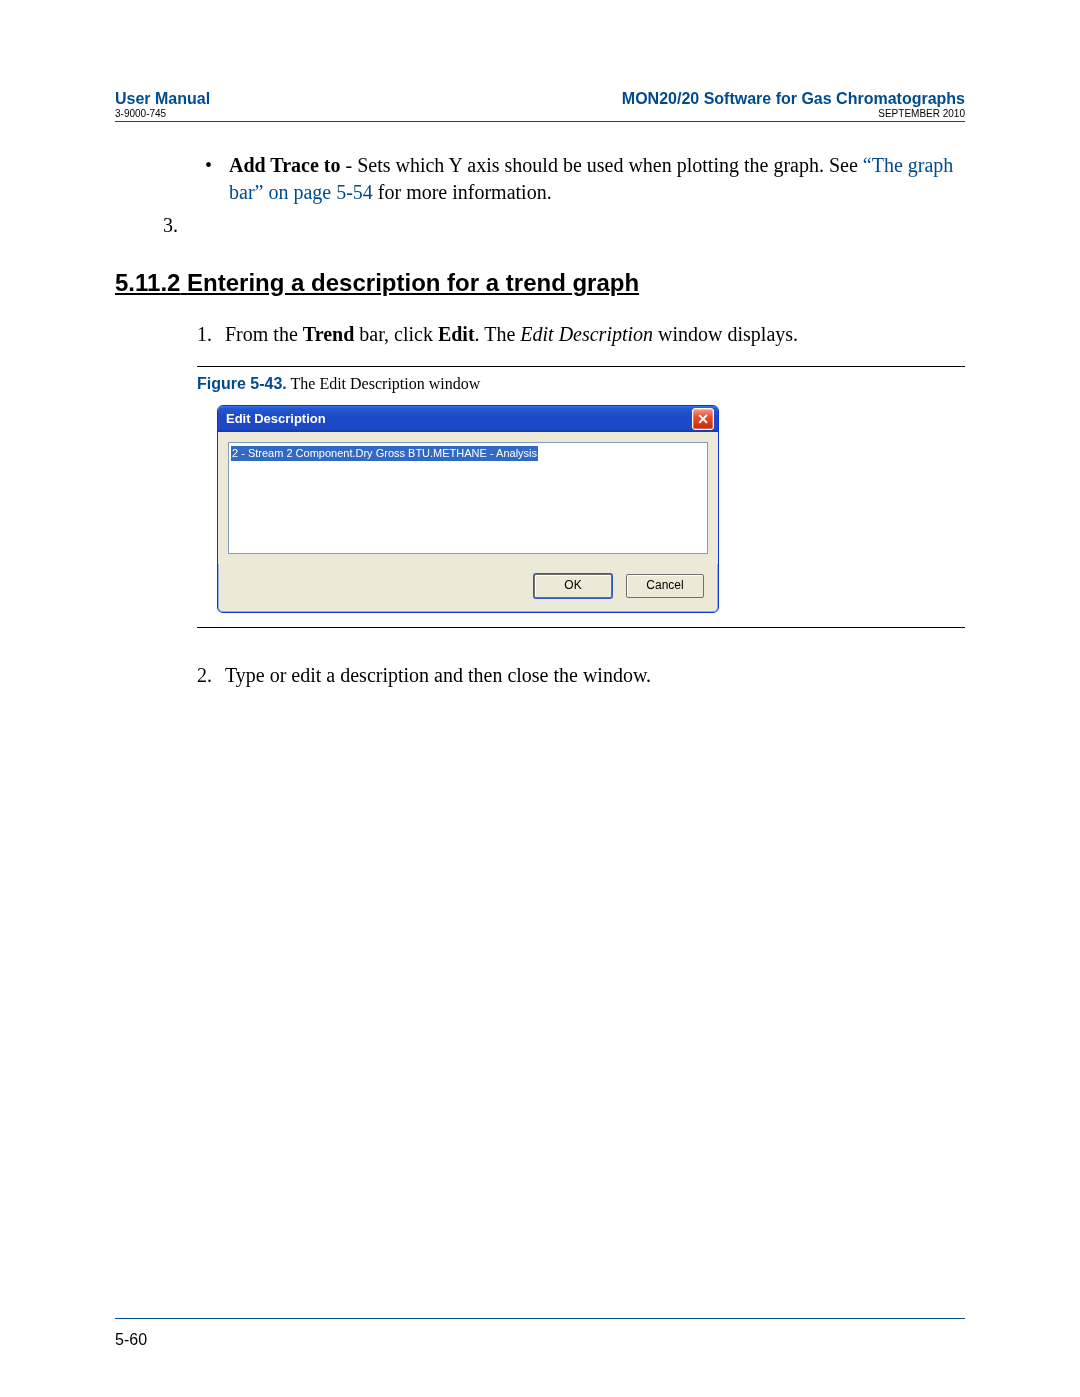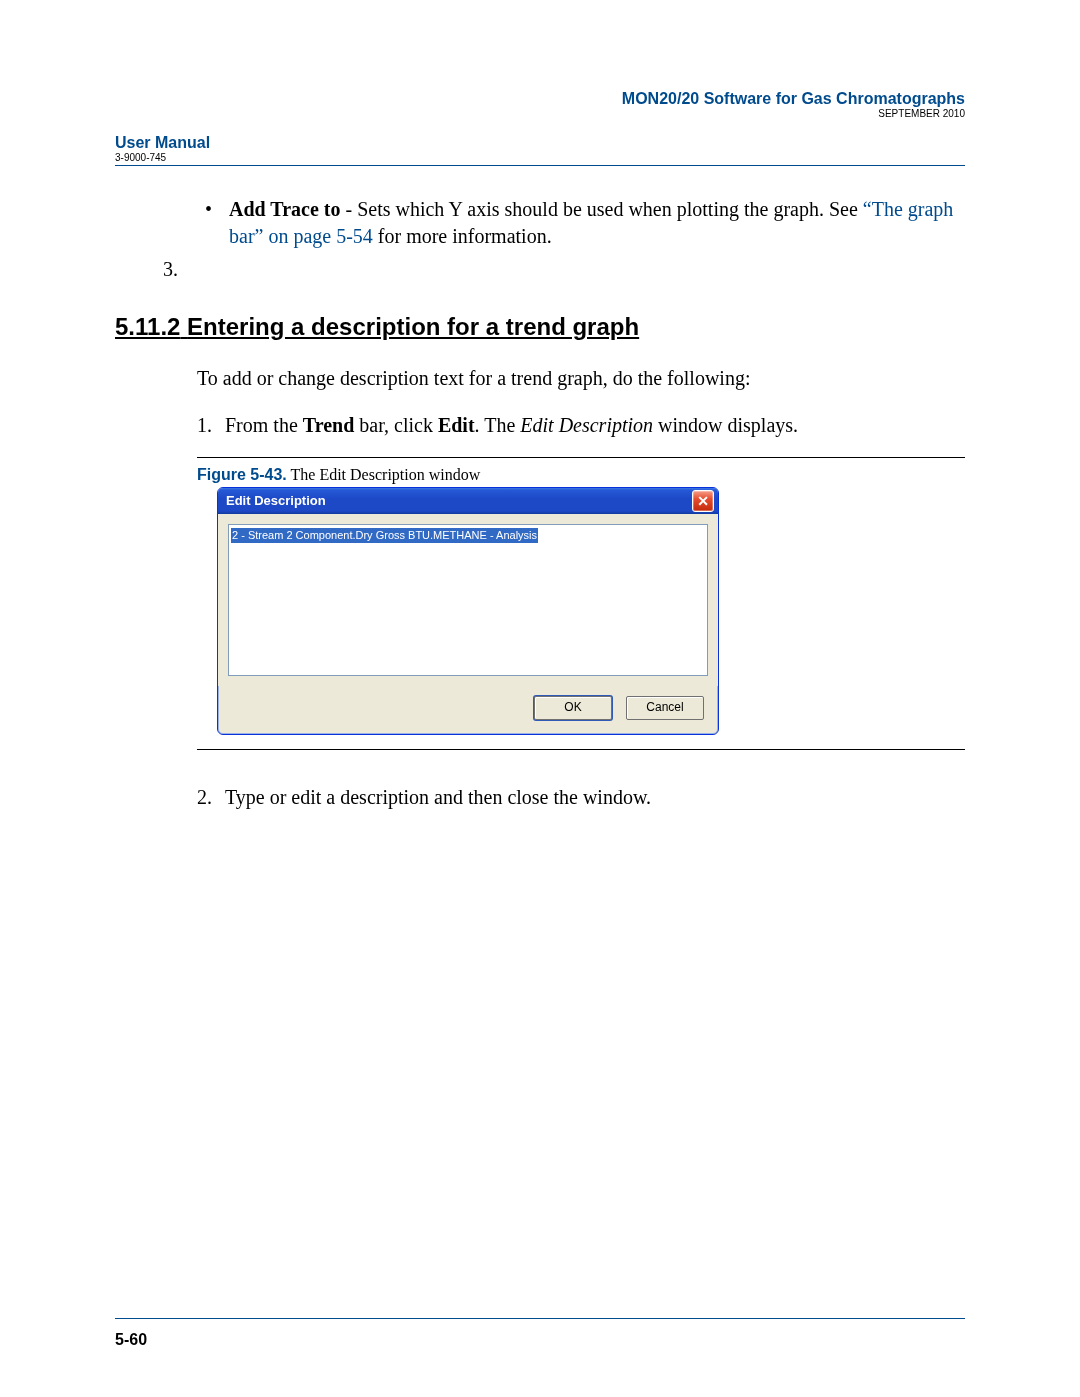--- a/index.html
+++ b/index.html
@@ -20,21 +20,20 @@
   .header {
     display: flex;
     justify-content: space-between;
     font-family: Arial, Helvetica, sans-serif;
     font-size: 16px;
     border-bottom: 1.5px solid #004b8d;
     padding-bottom: 2px;
   }
   .header-left {
     text-align: left;
-    margin-top: 44px;
   }
   .header-right {
     text-align: right;
   }
   .header-blue {
     color: #004b8d;
     font-weight: bold;
   }
   .header-sub {
     font-size: 10px;
@@ -76,21 +75,21 @@
   .figrule {
     margin-left: 82px;
     border-top: 1.5px solid #000;
     margin-top: 10px;
   }
   .figcap {
     margin-left: 82px;
     font-size: 16px;
     font-family: Arial, Helvetica, sans-serif;
     margin-top: 6px;
-    margin-bottom: 1px;
+    margin-bottom: 10px;
   }
   .figcap .fignum { color: #004b8d; font-weight: bold; font-family: Arial, Helvetica, sans-serif; }
   .figwrap {
     margin-left: 102px;
     margin-bottom: 8px;
   }
   .dialog {
     width: 500px;
     background: #ece9d8;
     border: 1px solid #0831d9;
@@ -126,21 +125,21 @@
     font-family: Arial, sans-serif;
     box-shadow: inset 0 0 0 1px rgba(255,255,255,0.3);
   }
   .dialog-body {
     background: #ece9d8;
     padding: 10px;
   }
   .textarea-box {
     background: #fff;
     border: 1px solid #7f9db9;
-    height: 152px;
+    height: 112px;
     padding: 2px;
     box-sizing: border-box;
   }
   .selected-line {
     background: #316ac5;
     color: #fff;
     font-size: 11px;
     display: inline-block;
     padding: 0 1px;
   }
@@ -176,21 +175,21 @@
     left: 115px;
     right: 115px;
     bottom: 78px;
     border-top: 1.5px solid #004b8d;
   }
   .page-num {
     position: absolute;
     left: 115px;
     bottom: 48px;
     font-family: Arial, Helvetica, sans-serif;
-    font-weight: bold;
+    font-weight: normal;
     font-size: 16px;
   }
   .link { color: #004b8d; }
 </style>
 </head>
 <body>
 
 <div class="page">
 
   <div class="header">
@@ -215,21 +214,20 @@
 
     <div class="numlist-row">
       <div class="numlist-num">3.</div>
     </div>
 
     <div class="section-heading">
       <span>5.11.2</span>
       <span>Entering a description for a trend graph</span>
     </div>
 
-    <div class="body-para">To add or change description text for a trend graph, do the following:</div>
 
     <div class="numlist-row" style="margin-left:82px;">
       <div class="numlist-num">1.</div>
       <div>
         <span>From the </span><b>Trend</b><span> bar, click </span><b>Edit</b><span>.  The </span><i>Edit Description</i><span> window displays.</span>
       </div>
     </div>
 
     <div class="figrule"></div>
     <div class="figcap">

